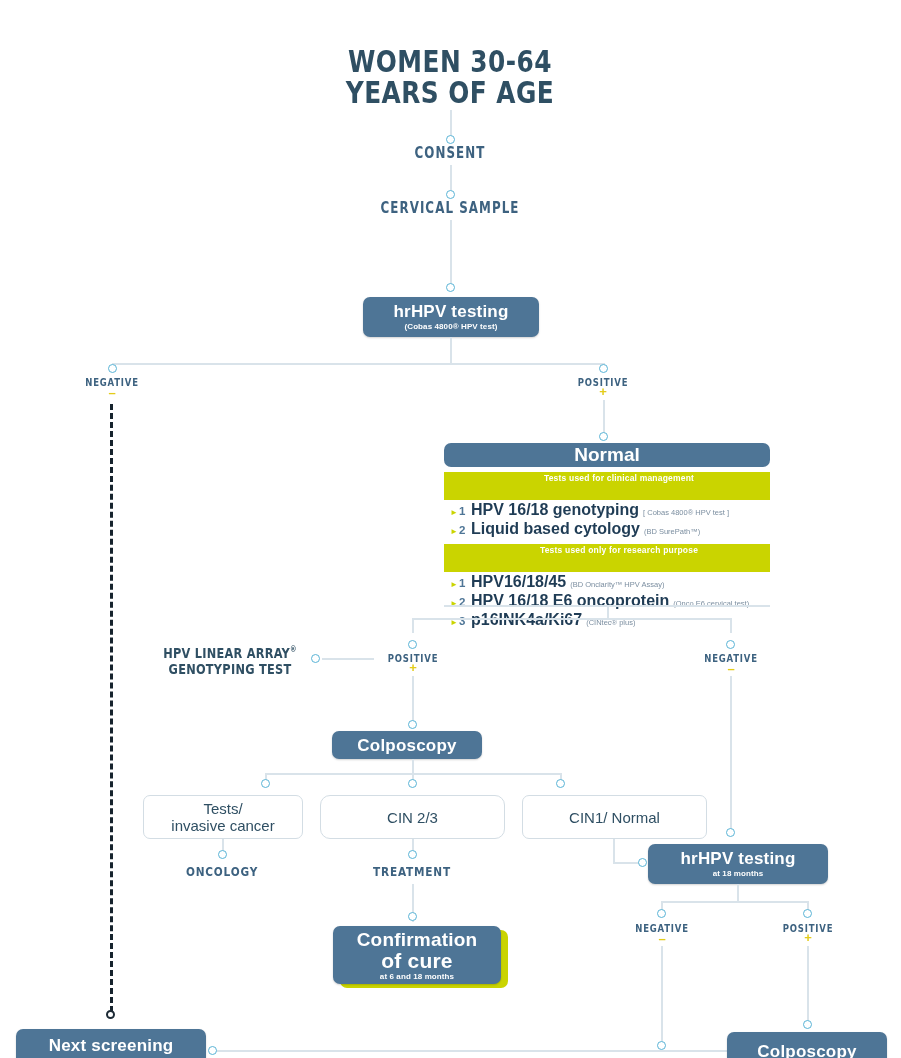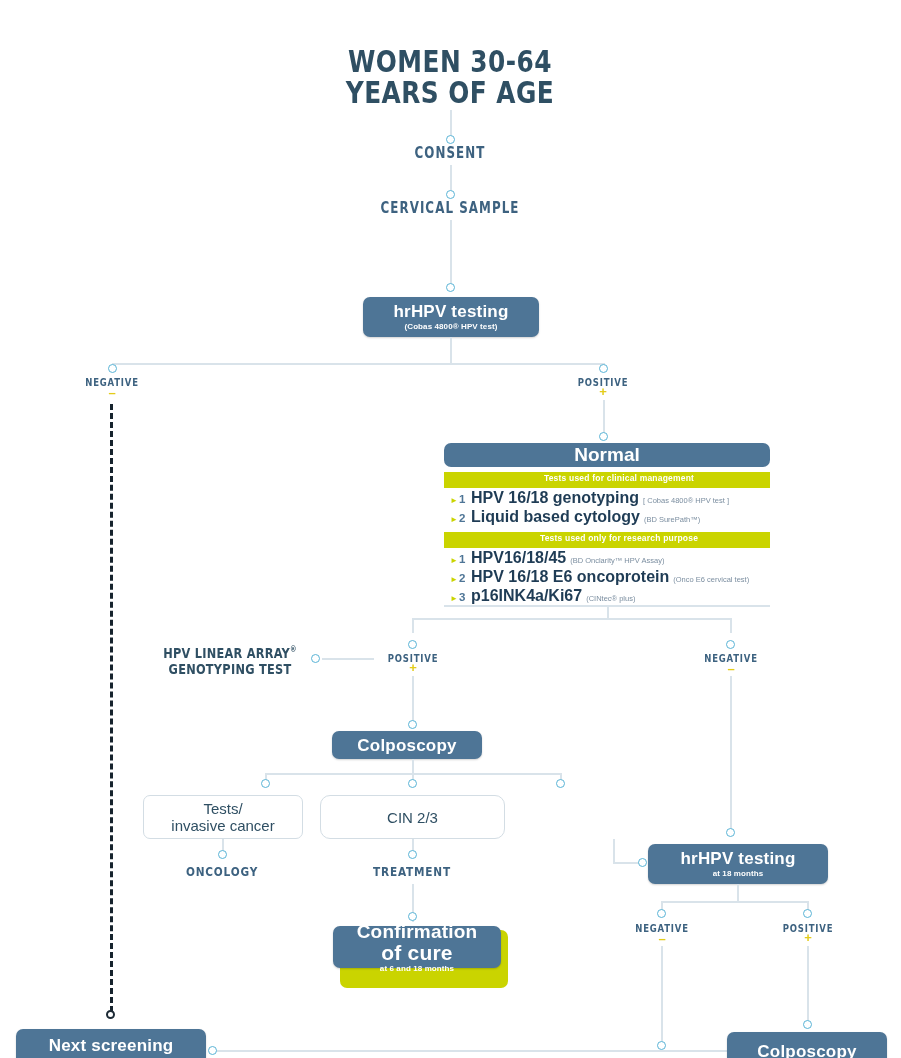--- a/index.html
+++ b/index.html
@@ -53,21 +53,21 @@
   }
 
   
   .triage-wrap{background:#fff;}
   .triage-head{
     background:#4e7596;border-radius:7px;color:#fff;font-weight:bold;
     font-size:19px;text-align:center;line-height:24px;height:24px;
   }
   .ybar{
     background:#cad400;color:#ffffff;font-weight:bold;font-size:8.5px;
-    text-align:center;line-height:12px;height:16px;letter-spacing:.2px;padding-left:24px;
+    text-align:center;line-height:12px;height:28px;letter-spacing:.2px;padding-left:24px;
   }
   .trow{display:flex;align-items:baseline;font-size:11.5px;color:#1f3c55;line-height:14px;margin-top:2px;}
   .trow .arrow{color:#cad400;font-size:8px;width:9px;flex:0 0 9px;}
   .trow .num{color:#4e7596;font-weight:bold;width:12px;flex:0 0 12px;}
   .trow .nm{font-weight:bold;color:#1f3c55;font-size:16px;white-space:nowrap;}
   .trow .paren{font-size:7.5px;color:#7b8ea0;margin-left:4px;white-space:nowrap;}
 
   
   .ln{background:#d9e3ea;}
   .vln{width:1.5px;}
@@ -220,34 +220,37 @@
   <div class="abs node" style="left:408px;top:747px;"></div>
   <div class="abs node" style="left:556px;top:747px;"></div>
 
   <div class="abs whitebox" style="left:143px;top:763px;width:160px;height:44px;white-space:pre-line;">
     <span>Tests/
 invasive cancer</span>
   </div>
   <div class="abs whitebox" style="left:320px;top:763px;width:185px;height:44px;border-radius:10px;">
     <span>CIN 2/3</span>
   </div>
+  <div class="abs whitebox" style="left:522px;top:763px;width:185px;height:44px;">
+    <span>CIN1/ Normal</span>
+  </div>
 
   <div class="abs ln vln" style="left:222px;top:807px;height:15px;"></div>
   <div class="abs node" style="left:218px;top:818px;"></div>
   <div class="abs branchcap" style="left:162px;top:832px;width:120px;font-size:13px;">ONCOLOGY</div>
 
   <div class="abs ln vln" style="left:412px;top:807px;height:15px;"></div>
   <div class="abs node" style="left:408px;top:818px;"></div>
   <div class="abs branchcap" style="left:352px;top:832px;width:120px;font-size:13px;">TREATMENT</div>
 
   <div class="abs ln vln" style="left:412px;top:852px;height:38px;"></div>
   <div class="abs node" style="left:408px;top:880px;"></div>
 
   <div class="abs cure-shadow" style="left:340px;top:898px;width:168px;height:58px;"></div>
-  <div class="abs bluebox" style="left:333px;top:894px;width:168px;height:42px;">
+  <div class="abs bluebox" style="left:333px;top:894px;width:168px;height:58px;">
     <div class="t1" style="font-size:19px;line-height:21px;">Confirmation</div>
     <div class="t1" style="font-size:21px;line-height:21px;">of cure</div>
     <div class="t2">at 6 and 18 months</div>
   </div>
 
   <div class="abs ln vln" style="left:613px;top:807px;height:24px;"></div>
   <div class="abs ln hln" style="left:613px;top:830px;width:30px;"></div>
   <div class="abs node" style="left:638px;top:826px;"></div>
 
   <div class="abs ln vln" style="left:730px;top:644px;height:160px;"></div>

